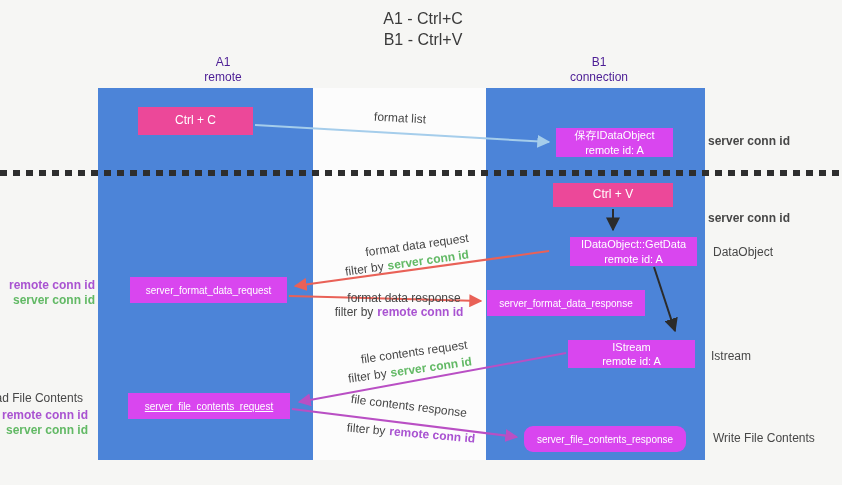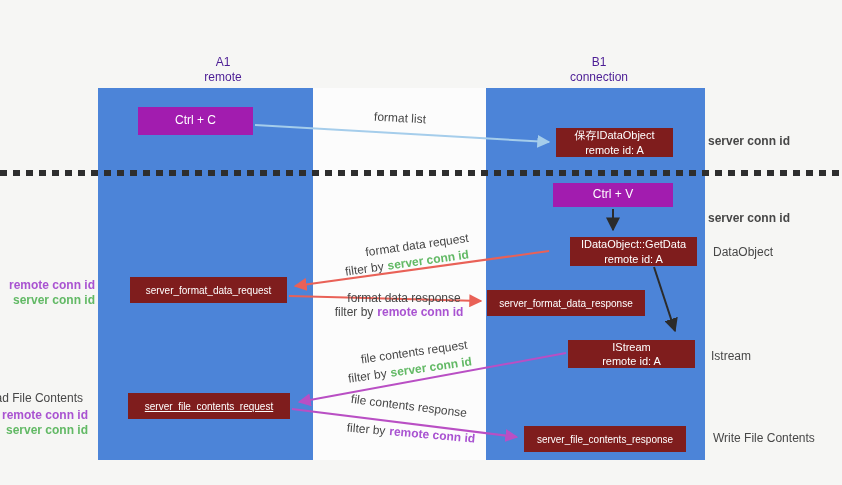--- a/index.html
+++ b/index.html
@@ -17,52 +17,56 @@
 
   .title { position:absolute; left:423px; top:8px; transform:translateX(-50%);
            font-size:16px; color:#3a3a3a; text-align:center; line-height:21px; z-index:3; white-space:nowrap; }
 
   .col-head { position:absolute; top:55px; transform:translateX(-50%); text-align:center;
               font-size:12px; color:#4c1d95; line-height:15px; z-index:3; white-space:nowrap; }
   #head-a1 { left:223px; } #head-b1 { left:599px; }
 
   .node { position:absolute; z-index:3; color:#fff; display:flex; flex-direction:column;
           align-items:center; justify-content:center; text-align:center; line-height:1.3; white-space:nowrap; }
-  .green  { background:#a21caf; font-size:12px; }
-  .orange { background:#7f1d1d; font-size:11px; }
+  .green  { background:#ec4899; font-size:12px; }
+  .orange { background:#d946ef; font-size:11px; }
   .orange.single { font-size:10px; }
 
   #n-ctrl-c  { left:138px; top:107px; width:115px; height:28px; }
   #n-saveobj { left:556px; top:128px; width:117px; height:29px; }
   #n-ctrl-v  { left:553px; top:183px; width:120px; height:24px; }
   #n-getdata { left:550px; top:237px; width:127px; height:29px;margin-left:20px; }
   #n-fmt-req { left:130px; top:277px; width:157px; height:26px; }
   #n-fmt-res { left:487px; top:290px; width:158px; height:26px; }
   #n-istream { left:568px; top:340px; width:127px; height:28px; }
   #n-file-req{ left:128px; top:393px; width:162px; height:26px;text-decoration:underline; }
-  #n-file-res{ left:524px; top:426px; width:162px; height:26px; }
+  #n-file-res{ left:524px; top:426px; width:162px; height:26px;border-radius:9px; }
 
   svg.arrows { position:absolute; left:0; top:0; z-index:4; pointer-events:none; }
 
   .albl { position:absolute; z-index:5; font-size:12px; color:#474747; white-space:nowrap;
           display:flex; gap:4px; align-items:baseline; }
   .albl span { white-space:nowrap; }
   .g { color:#62b965; font-weight:bold; }
   .p { color:#a953d1; font-weight:bold; }
 
   .side { position:absolute; z-index:5; font-size:12px; color:#474747; white-space:nowrap; line-height:15px; }
   .side.right-align { text-align:right; }
 </style>
 </head>
 <body>
 
 <div id="canvas">
 
   <div class="mid-band"></div>
 
+  <div class="title">
+    <div>A1 - Ctrl+C</div>
+    <div>B1 - Ctrl+V</div>
+  </div>
 
   <div class="col-head" id="head-a1">
     <div>A1</div>
     <div>remote</div>
   </div>
   <div class="col-head" id="head-b1">
     <div>B1</div>
     <div>connection</div>
   </div>
 

